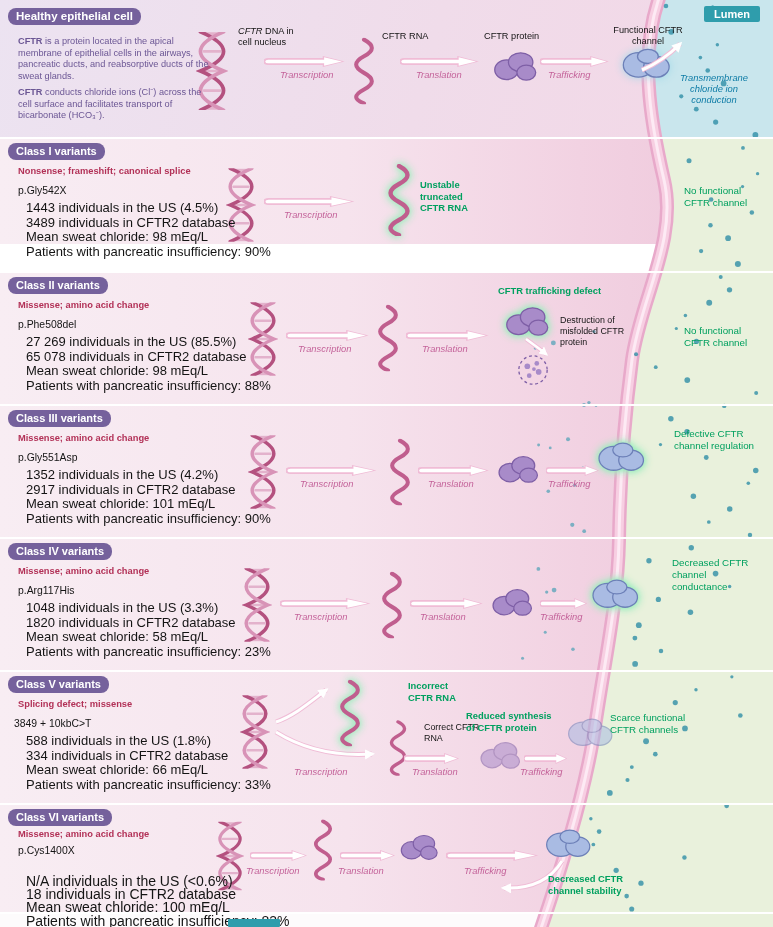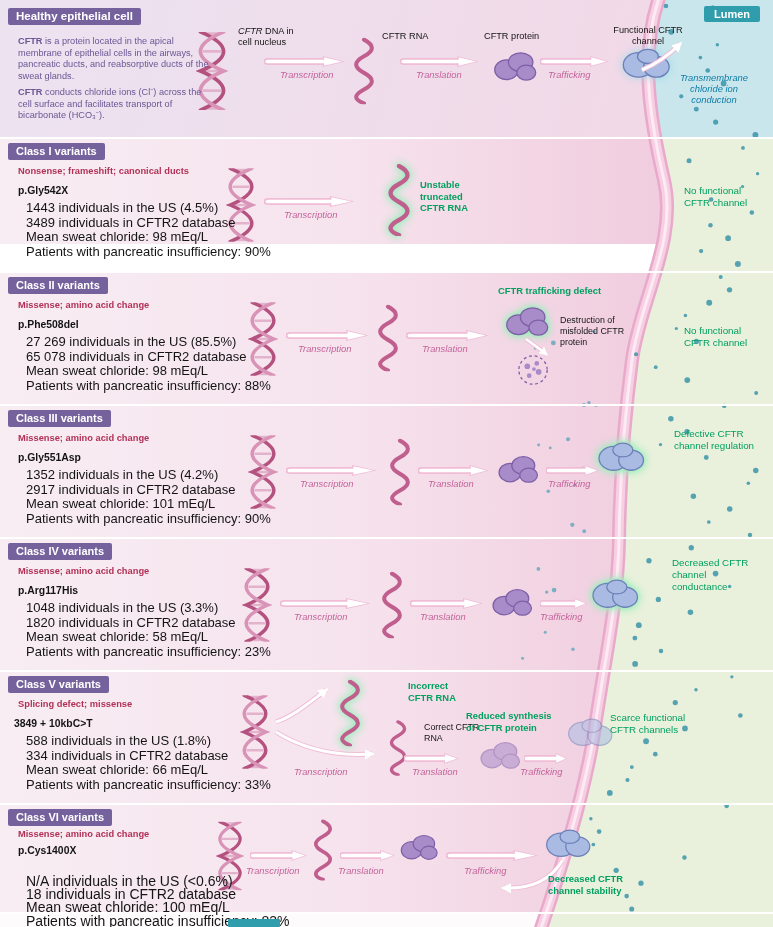--- a/index.html
+++ b/index.html
@@ -1,24 +1,24 @@
 <!DOCTYPE html>
 <html><head>
 <meta charset="utf-8">
 <style>
   *{margin:0;padding:0;box-sizing:border-box}
   body{font-family:"Liberation Sans",sans-serif;background:#ffffff}
   #page{position:relative;width:773px;height:927px;overflow:hidden;background:#fff;outline:1px solid #e3e3e3}
   .row{position:absolute;left:0;width:773px}
   .bg-header{background:linear-gradient(105deg,#ece3f1 0%,#f0dcea 55%,#f3d7e6 100%)}
   .bg-row{background:linear-gradient(90deg,#f8edf3 0%,#f6e3ed 45%,#f2d2e2 75%,#eec6da 100%)}
-  .badge{position:absolute;background:#75619c;color:#fff;font-weight:bold;font-size:11px;line-height:17px;padding:0 8px;border-radius:2px;z-index:6;white-space:nowrap}
+  .badge{position:absolute;background:#75619c;color:#fff;font-weight:bold;font-size:11px;line-height:17px;padding:0 8px;border-radius:8px;z-index:6;white-space:nowrap}
   .badge-teal{position:absolute;background:#2f9dac;color:#fff;font-weight:bold;font-size:11px;line-height:16px;padding:0 10px;border-radius:2px;z-index:6}
   .subtitle{position:absolute;color:#b23157;font-weight:bold;font-size:9.3px;z-index:6;white-space:nowrap}
-  .variant{position:absolute;color:#141414;font-weight:bold;font-size:10.4px;z-index:6;white-space:nowrap}
+  .variant{position:absolute;color:#141414;font-weight:normal;font-size:10.4px;z-index:6;white-space:nowrap}
   .stats{position:absolute;color:#141414;font-size:13px;line-height:14.5px;z-index:6;white-space:nowrap}
   .step{position:absolute;color:#c4639a;font-style:italic;font-size:9.4px;z-index:6;white-space:nowrap}
   .glabel{position:absolute;color:#00a05f;font-weight:bold;font-size:9.4px;line-height:11.5px;z-index:6}
   .klabel{position:absolute;color:#141414;font-size:8.9px;line-height:11px;z-index:6}
   .outcome{position:absolute;color:#00a05f;font-weight:normal;font-size:9.8px;line-height:12px;z-index:6}
   .desc{position:absolute;color:#6b5694;font-size:9.2px;line-height:11.5px;z-index:6}
   .desc p+p{margin-top:5px}
   .lbl{position:absolute;color:#141414;font-size:9.2px;line-height:11px;z-index:6}
   .gfx{position:absolute;z-index:5}
   .glow-green{filter:drop-shadow(0 0 4px #86e8ae) drop-shadow(0 0 2px #b9f2cf)}
@@ -116,21 +116,21 @@
     <svg class="gfx" style="left:634px;top:38px;width:56px;height:36px" viewBox="0 0 56 36">
       <path d="M8,32 C22,26 36,16 46,6" fill="none" stroke="#f0bcd6" stroke-width="5"></path>
       <path d="M8,32 C22,26 36,16 46,6" fill="none" stroke="#ffffff" stroke-width="3" marker-end="url(#ah)"></path>
     </svg>
     <div class="step tc" style="left:668px;top:72px;width:92px;color:#0e7ca6;white-space:normal">Transmembrane chloride ion conduction</div>
     <div class="badge-teal" style="left:704px;top:6px">Lumen</div>
   </div>
 
   <div class="row bg-row" style="top:137px;height:107px">
     <div class="badge" style="left:8px;top:6px">Class I variants</div>
-    <div class="subtitle" style="left:18px;top:29px">Nonsense; frameshift; canonical ducts</div>
+    <div class="subtitle" style="left:18px;top:29px">Nonsense; frameshift; canonical splice</div>
     <div class="variant" style="left:18px;top:48px">p.Gly542X</div>
     <div class="stats" style="left:26px;top:64px">
       <div>1443 individuals in the US (4.5%)</div>
       <div>3489 individuals in CFTR2 database</div>
       <div>Mean sweat chloride: 98 mEq/L</div>
       <div>Patients with pancreatic insufficiency: 90%</div>
     </div>
     <svg class="gfx" style="left:226px;top:20px;width:30px;height:96px" viewBox="0 0 36 88">
         <use href="#dna"></use>
       </svg>

